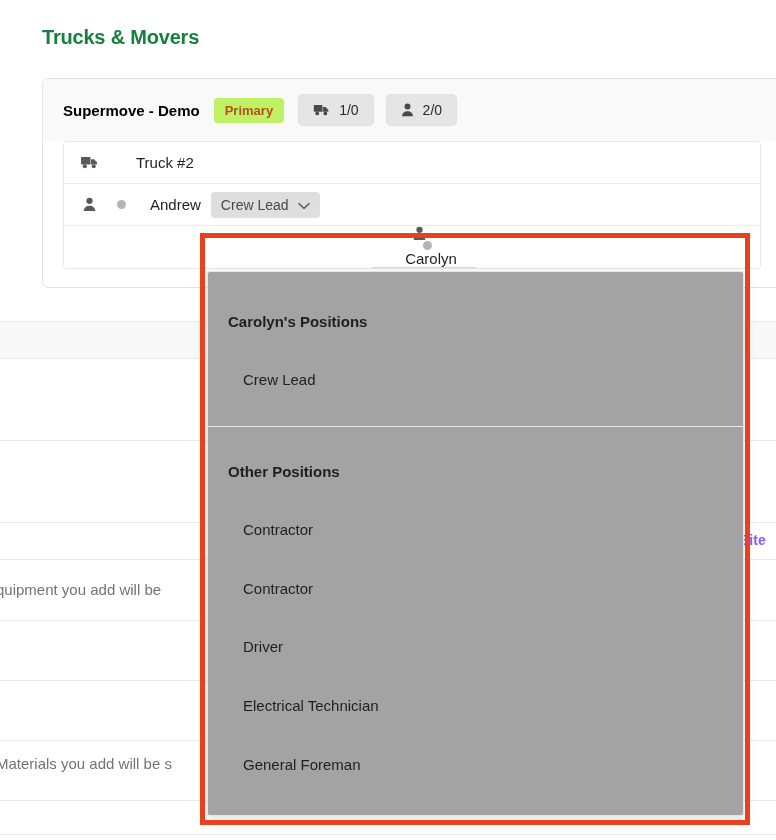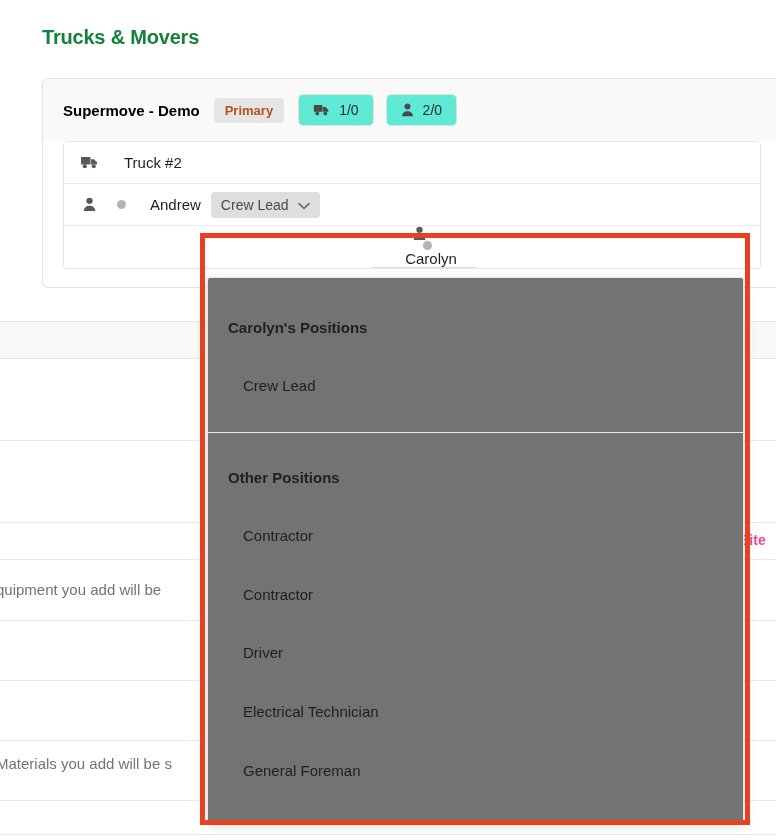--- a/index.html
+++ b/index.html
@@ -48,34 +48,34 @@
     box-sizing: border-box;
   }
   #org-name {
     font-size: 15px;
     font-weight: bold;
     color: #000000;
     margin-right: 14px;
     white-space: nowrap;
   }
   #primary-badge {
-    background: #e5e5e5;
+    background: #bef264;
     color: #b4511f;
     font-size: 13px;
     font-weight: bold;
     border-radius: 4px;
     padding: 5px 11px;
     margin-right: 14px;
     white-space: nowrap;
   }
   .count-chip {
     display: flex;
     align-items: center;
     gap: 9px;
-    background: #5eead4;
+    background: #e5e5e5;
     border: 1px solid #e0e0e0;
     border-radius: 5px;
     padding: 7px 14px;
     margin-right: 12px;
     font-size: 14px;
     color: #2a2a2a;
     white-space: nowrap;
   }
   .count-chip svg { display: block; }
 
@@ -111,21 +111,21 @@
     background: #b5b5b5;
     margin-left: 17px;
     flex: 0 0 auto;
   }
   .row-label {
     margin-left: 24px;
     font-size: 15px;
     color: #1f1f1f;
     white-space: nowrap;
   }
-  .truck-label { margin-left: 24px; }
+  .truck-label { margin-left: 36px; }
   .position-pill {
     margin-left: 10px;
     display: flex;
     align-items: center;
     gap: 9px;
     background: #dedede;
     border-radius: 4px;
     padding: 5px 10px;
     font-size: 14px;
     color: #4a4a4a;
@@ -157,44 +157,44 @@
   .bg-text {
     position: absolute;
     font-size: 15px;
     color: #737373;
     white-space: nowrap;
   }
   .bg-head {
     position: absolute;
     font-size: 14px;
     font-weight: bold;
-    color: #ec4899;
+    color: #8b5cf6;
     white-space: nowrap;
   }
 
   
   #highlight-box {
     position: absolute;
     left: 200px;
     top: 233px;
     width: 550px;
     height: 592px;
     border: 5px solid #e8411f;
     box-sizing: border-box;
     pointer-events: none;
   }
 
   
   #position-dropdown {
     position: absolute;
     left: 207px;
-    top: 277px;
+    top: 271px;
     width: 537px;
     height: 545px;
-    background: #737373;
+    background: #a3a3a3;
     border: 1px solid #e6e6e6;
     border-radius: 3px;
     box-shadow: 0 4px 14px rgba(0,0,0,0.13);
     box-sizing: border-box;
     overflow: hidden;
   }
   .dd-group-title {
     position: absolute;
     left: 20px;
     font-size: 15px;

